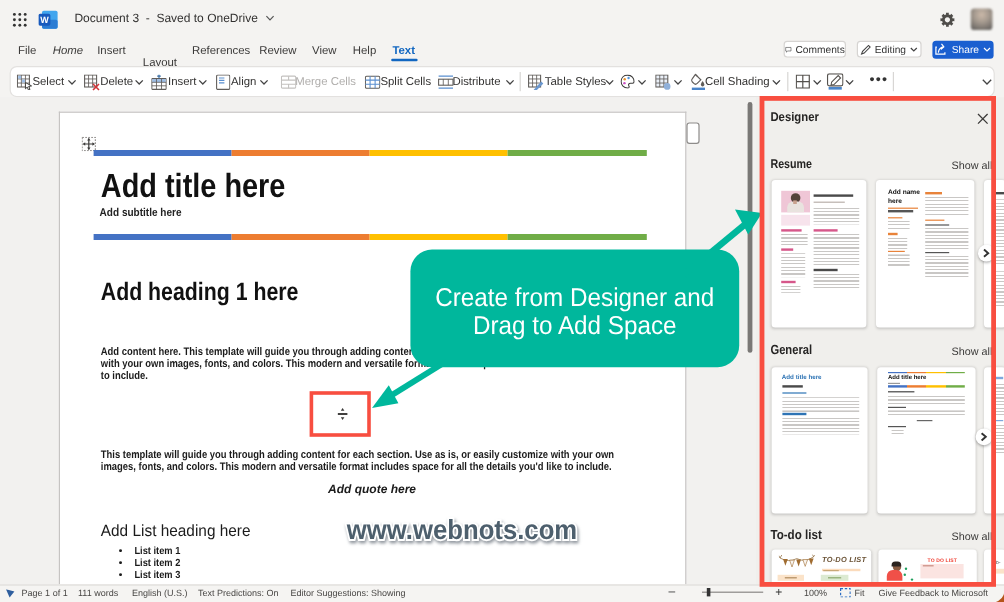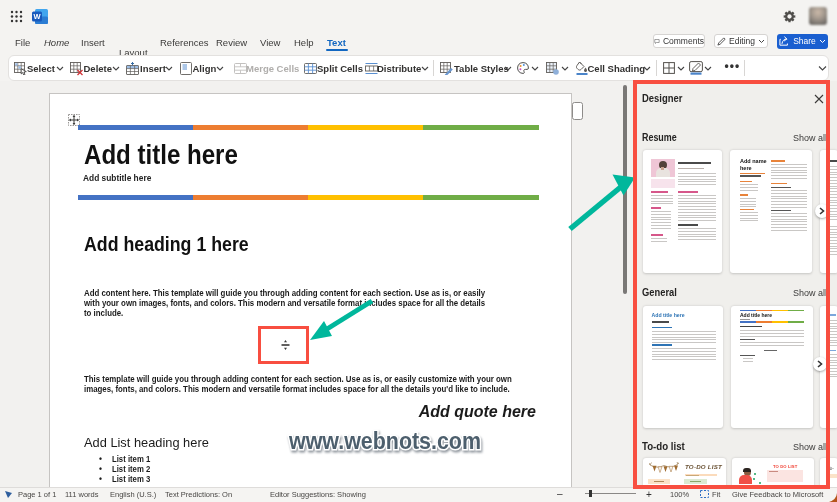--- a/index.html
+++ b/index.html
@@ -32,20 +32,25 @@
         <circle cx="11" cy="11" r="1.2"></circle>
     </g>
   </svg>
 
   <svg class="abs" style="left:32px;top:8px" width="17" height="17" viewBox="0 0 17 17">
     <rect x="3" y="1" width="13" height="15" rx="1.5" fill="#41a5ee"></rect>
     <rect x="3" y="8.5" width="13" height="7.5" rx="1.5" fill="#2b7cd3"></rect>
     <rect x="0" y="3.5" width="10" height="10" rx="1.5" fill="#185abd"></rect>
     <text x="5" y="11.2" font-size="7.5" font-weight="bold" fill="#fff" text-anchor="middle">W</text>
   </svg>
+  <div class="abs" style="left:62px;top:10px;font-size:10px;color:#323130;">Document 3&nbsp;&nbsp;-&nbsp;&nbsp;Saved to OneDrive
+    <svg width="8" height="6" style="margin-left:3px">
+        <path d="M1 1.5 L4 4.5 L7 1.5" stroke="#555" fill="none" stroke-width="1"></path>
+      </svg>
+  </div>
 
 
   <svg class="abs" style="left:783px;top:10px" width="13" height="13" viewBox="0 0 16 16">
       <path d="M15.15 6.52 L15.15 9.48 L13.43 9.35 L12.80 10.89 L14.10 12.01 L12.01 14.10 L10.89 12.80 L9.35 13.43 L9.48 15.15 L6.52 15.15 L6.65 13.43 L5.11 12.80 L3.99 14.10 L1.90 12.01 L3.20 10.89 L2.57 9.35 L0.85 9.48 L0.85 6.52 L2.57 6.65 L3.20 5.11 L1.90 3.99 L3.99 1.90 L5.11 3.20 L6.65 2.57 L6.52 0.85 L9.48 0.85 L9.35 2.57 L10.89 3.20 L12.01 1.90 L14.10 3.99 L12.80 5.11 L13.43 6.65 Z M8 5.3 a2.7 2.7 0 1 0 0.001 0 Z" fill="#4f4d4a" fill-rule="evenodd"></path>
     </svg>
 
   <div class="abs" style="left:809px;top:7px;width:18px;height:18px;border-radius:3px;background:radial-gradient(circle at 50% 30%, #cbb9a9 0%, #a59a8f 40%, #6e6a66 85%, #5f5c59 100%);filter:blur(1px);"></div>
 
   <div class="abs" style="left:0;top:30px;width:837px;height:25px;background:#f4f3f1;"></div>
   <div class="abs" style="left:0px;top:37px;height:14px;font-size:9.5px;color:#3b3a39;">
@@ -78,21 +83,21 @@
     <svg width="11" height="10" viewBox="0 0 13 12" style="margin-right:3px">
         <path d="M2 4 H1 V11 H10 V9" fill="none" stroke="#fff" stroke-width="1.2"></path>
         <path d="M3.5 9 C4 5.5 6 3.8 9 3.6 M9 3.6 L6.8 1 M9 3.6 L6.4 5.8" fill="none" stroke="#fff" stroke-width="1.2" stroke-linecap="round"></path>
       </svg>Share
     <svg width="7" height="5" style="margin-left:3px">
         <path d="M1 1 L3.5 3.5 L6 1" stroke="#fff" fill="none" stroke-width="1"></path>
       </svg>
   </div>
 
   <div class="abs" style="left:8px;top:55px;width:821px;height:26px;background:#fff;border:1px solid #e3e1df;border-radius:6px;"></div>
-  <div id="toolbar" class="abs" style="left:0px;top:55px;width:754px;height:26px;font-size:9.5px;color:#323130;font-weight:bold;">
+  <div id="toolbar" class="abs" style="left:0px;top:55px;width:754px;height:26px;font-size:9.5px;color:#323130;">
     <svg class="abs" style="left:14px;top:7px" width="13" height="13" viewBox="0 0 13 13">
         <rect x="0.5" y="0.5" width="10" height="10" fill="none" stroke="#605d5a" stroke-width="0.9"></rect>
         <path d="M0.5 3.8 H10.5 M0.5 7.2 H10.5 M3.8 0.5 V10.5 M7.2 0.5 V10.5" stroke="#605d5a" stroke-width="0.7" fill="none"></path>
         <rect x="1.2" y="1.2" width="2.4" height="2.4" fill="#9dbde4"></rect>
         <rect x="4.4" y="4.2" width="2.4" height="2.6" fill="#9dbde4"></rect>
         <path d="M7.2 6.8 L12.3 9.6 L9.9 10 L11 12.6 L9.7 13 L8.7 10.6 L7.2 12 Z" fill="#fff" stroke="#3a3937" stroke-width="0.8"></path>
       </svg>
     <span class="abs" style="left:27px;top:8px;">Select</span>
     <svg class="abs" style="left:56px;top:11px" width="8" height="6">
         <path d="M1 1 L4 4 L7 1" stroke="#444" fill="none" stroke-width="1.1"></path>
@@ -230,21 +235,21 @@
     </div>
     <div class="abs" style="left:34px;top:139px;font-size:21px;font-weight:bold;color:#111;line-height:1;transform:scaleX(0.845);transform-origin:0 0;">Add heading 1 here</div>
     <div class="abs" style="left:34px;top:193.6px;font-size:9.2px;font-weight:600;color:#1b1b1b;line-height:10px;width:560px;transform:scaleX(0.855);transform-origin:0 0;">Add content here. This template will guide you through adding content for each section. Use as is, or easily<br>with your own images, fonts, and colors. This modern and versatile format includes space for all the details<br>to include.</div>
 
     <div class="abs" style="left:208px;top:231.5px;width:51px;height:38.5px;border:3.5px solid #f84e40;background:#fff;"></div>
     <svg class="abs" style="left:231px;top:245.5px" width="9" height="10" viewBox="0 0 9 10">
         <path d="M4.5 0 L3 2.2 H6 Z M4.5 10 L3 7.8 H6 Z" fill="#3b3a39"></path>
         <rect x="0.5" y="4.2" width="8" height="1.6" fill="#3b3a39"></rect>
       </svg>
     <div class="abs" style="left:34px;top:280.1px;font-size:9.2px;font-weight:600;color:#1b1b1b;line-height:10px;width:560px;transform:scaleX(0.855);transform-origin:0 0;">This template will guide you through adding content for each section. Use as is, or easily customize with your own<br>images, fonts, and colors. This modern and versatile format includes space for all the details you'd like to include.</div>
-    <div class="abs" style="left:34px;top:310px;width:452px;text-align:right;font-size:16px;font-style:italic;font-weight:600;color:#1b1b1b;line-height:1;">Add quote here</div>
+    <div class="abs" style="left:34px;top:310px;width:452px;text-align:center;font-size:10px;font-style:italic;font-weight:600;color:#1b1b1b;line-height:1;">Add quote here</div>
     <div class="abs" style="left:34px;top:342.2px;font-size:13.5px;color:#1b1b1b;line-height:1;transform:scaleX(0.95);transform-origin:0 0;">Add List heading here</div>
     <div class="abs" style="left:49px;top:359.8px;font-size:8.5px;font-weight:600;color:#1b1b1b;line-height:10px;">•<br>•<br>•</div>
     <div class="abs" style="left:62px;top:359.8px;font-size:8.6px;font-weight:600;color:#1b1b1b;line-height:10px;transform:scaleX(0.9);transform-origin:0 0;">List item 1<br>List item 2<br>List item 3</div>
 
     <svg class="abs" style="left:225px;top:327px" width="280" height="45">
       <text x="110" y="27.8" font-family="Liberation Sans, sans-serif" font-size="23" font-weight="bold" fill="#4d5f6d" stroke="#ffffff" stroke-width="3.2" paint-order="stroke" text-anchor="middle" textLength="192" lengthAdjust="spacingAndGlyphs" style="filter:drop-shadow(1.5px 2px 1.2px rgba(90,100,110,0.65));">www.webnots.com</text>
     </svg>
   </div>
 
   <div class="abs" style="left:572px;top:102px;width:11px;height:18px;background:#fff;border:1px solid #8e8c8a;border-radius:2.5px;"></div>
@@ -381,38 +386,41 @@
       <div class="abs" style="left:41px;top:5.8px;font-size:4.2px;font-weight:bold;color:#f03e31;letter-spacing:0.1px;white-space:nowrap;">TO DO LIST</div>
       <div class="abs" style="left:34.5px;top:11.7px;width:36px;height:12.2px;background:#fbe4e1;"></div>
       <div class="abs" style="left:36.5px;top:13.3px;width:9px;height:1px;background:#c98a80;"></div>
     </div>
     <div class="abs card" style="left:189.5px;top:377px;width:18px;height:123px;">
         <div class="abs" style="left:8px;top:8px;font-size:4.5px;color:#555;">To-</div>
         <div class="abs" style="left:8px;top:16px;width:9px;height:4px;background:#fbe3c9;"></div>
       </div>
   </div>
 
+  <div class="abs" style="left:342px;top:208px;width:274px;height:97.5px;border-radius:18px;background:#00b79c;text-align:center;color:#fff;font-size:21.5px;font-weight:500;line-height:23.3px;padding-top:28.8px;">
+      <div style="transform:scaleX(0.94);transform-origin:50% 0;">Create from Designer and<br>Drag to Add Space</div>
+    </div>
   <svg class="abs" style="left:0;top:0;pointer-events:none" width="837" height="502">
     <line x1="570" y1="229" x2="622" y2="186" stroke="#00b79c" stroke-width="5.5"></line>
     <polygon points="635,177.5 612.5,174.5 623.5,195.5" fill="#00b79c"></polygon>
     <line x1="372" y1="301" x2="327" y2="329" stroke="#00b79c" stroke-width="5"></line>
     <polygon points="310,340 332,336 324,321" fill="#00b79c"></polygon>
   </svg>
   <div class="abs" style="left:633px;top:80px;width:196.5px;height:408.5px;border:4px solid #f84e40;z-index:30;"></div>
 
   <div class="abs" style="left:0;top:487px;width:837px;height:15px;background:#f5f4f2;border-top:1px solid #dedcda;"></div>
   <svg class="abs" style="left:5px;top:491px" width="8" height="8">
       <path d="M0 0 L7 2 L3 7 Z" fill="#2f5f9e"></path>
     </svg>
   <div class="abs" style="top:490px;left:0;width:837px;font-size:7.5px;color:#484644;">
     <span class="abs" style="left:18px;">Page 1 of 1</span>
     <span class="abs" style="left:65px;">111 words</span>
     <span class="abs" style="left:110px;">English (U.S.)</span>
     <span class="abs" style="left:165px;">Text Predictions: On</span>
-    <span class="abs" style="left:242px;margin-left:28px;">Editor Suggestions: Showing</span>
+    <span class="abs" style="left:242px;">Editor Suggestions: Showing</span>
     <span class="abs" style="left:557px;font-size:10px;top:-2px;color:#333;">–</span>
     <span class="abs" style="left:585px;top:3px;width:51px;height:1px;background:#8a8886;"></span>
     <span class="abs" style="left:589px;top:0px;width:2.5px;height:7px;background:#333;"></span>
     <span class="abs" style="left:646px;font-size:10px;top:-1.5px;color:#333;">+</span>
     <span class="abs" style="left:670px;">100%</span>
     <svg class="abs" style="left:700px;top:0px" width="9" height="8">
         <rect x="0.5" y="0.5" width="8" height="7" fill="none" stroke="#2b6cc4" stroke-width="1" stroke-dasharray="2 1.5"></rect>
       </svg>
     <span class="abs" style="left:712px;">Fit</span>
     <span class="abs" style="left:732px;">Give Feedback to Microsoft</span>

